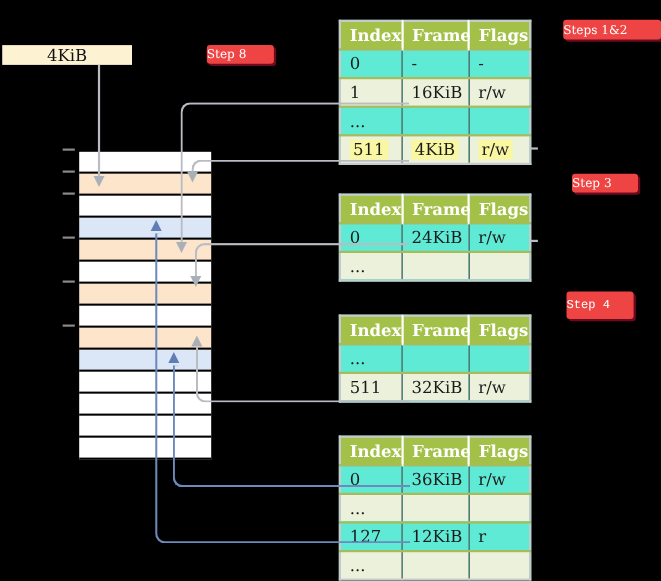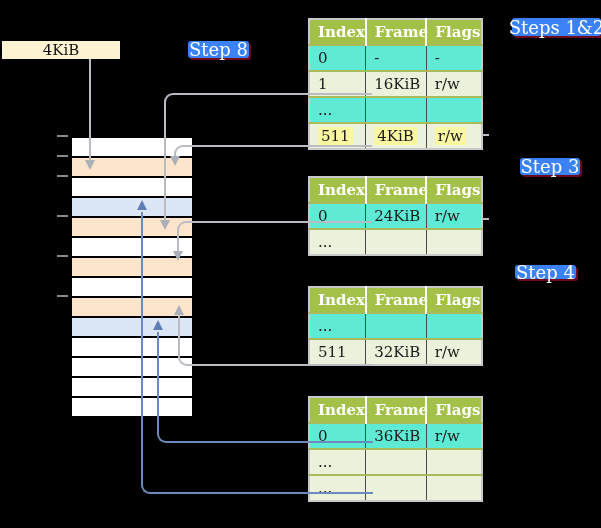--- a/index.html
+++ b/index.html
@@ -2,22 +2,22 @@
 <html><head>
 <meta charset="utf-8">
 <style>
   html,body{margin:0;padding:0;background:#000;}
   #screen{
     position:relative;width:601px;height:528px;background:#000000;
     font-family:"DejaVu Serif", serif;overflow:hidden;
   }
   
   .badge{
-    position:absolute;background:#3b82f6;color:#ffffff;font-size:18px;
-    display:flex;align-items:center;justify-content:center;
+    position:absolute;background:#ef4444;color:#ffffff;font-size:11px;
+    display:flex;align-items:center;justify-content:flex-start;
     border-radius:3px;box-shadow:2px 2px 0 #6e0a1e;white-space:nowrap;
   }
   
   .frame-box{
     position:absolute;left:2px;top:41px;width:118px;height:18px;
     background:#fdf3d2;color:#111111;font-size:15px;
     display:flex;align-items:center;justify-content:center;
   }
   
   #memory-stack{
@@ -68,21 +68,21 @@
 
   <div class="badge" style="left:188px;top:41px;width:61px;height:17px;">
     <span>Step 8</span>
   </div>
   <div class="badge" style="left:512px;top:18px;width:89px;height:18px;">
     <span>Steps 1&amp;2</span>
   </div>
   <div class="badge" style="left:520px;top:158px;width:60px;height:17px;">
     <span>Step 3</span>
   </div>
-  <div class="badge" style="left:515px;top:265px;width:61px;height:14px;">
+  <div class="badge" style="left:515px;top:265px;width:61px;height:25px;font-family:Liberation Mono, monospace;">
     <span>Step 4</span>
   </div>
 
   <div id="memory-stack">
       <div class="mem-row" style="background: rgb(255, 255, 255);"></div>
       <div class="mem-row" style="background: rgb(253, 229, 204);"></div>
       <div class="mem-row" style="background: rgb(255, 255, 255);"></div>
       <div class="mem-row" style="background: rgb(219, 231, 247);"></div>
       <div class="mem-row" style="background: rgb(253, 229, 204);"></div>
       <div class="mem-row" style="background: rgb(255, 255, 255);"></div>
@@ -203,20 +203,25 @@
     <tr>
       <td>0</td>
       <td>36KiB</td>
       <td>r/w</td>
     </tr>
     <tr class="alt">
       <td>...</td>
       <td></td>
       <td></td>
     </tr>
+    <tr>
+      <td>127</td>
+      <td>12KiB</td>
+      <td>r</td>
+    </tr>
     <tr class="alt">
       <td>...</td>
       <td></td>
       <td></td>
     </tr>
   </tbody>
     </table>
 
   <div class="conn vline gray" style="left:89px;top:59px;width:2px;height:102px;"></div>
   <div class="arr arr-down" style="left:85px;top:160px;"></div>

